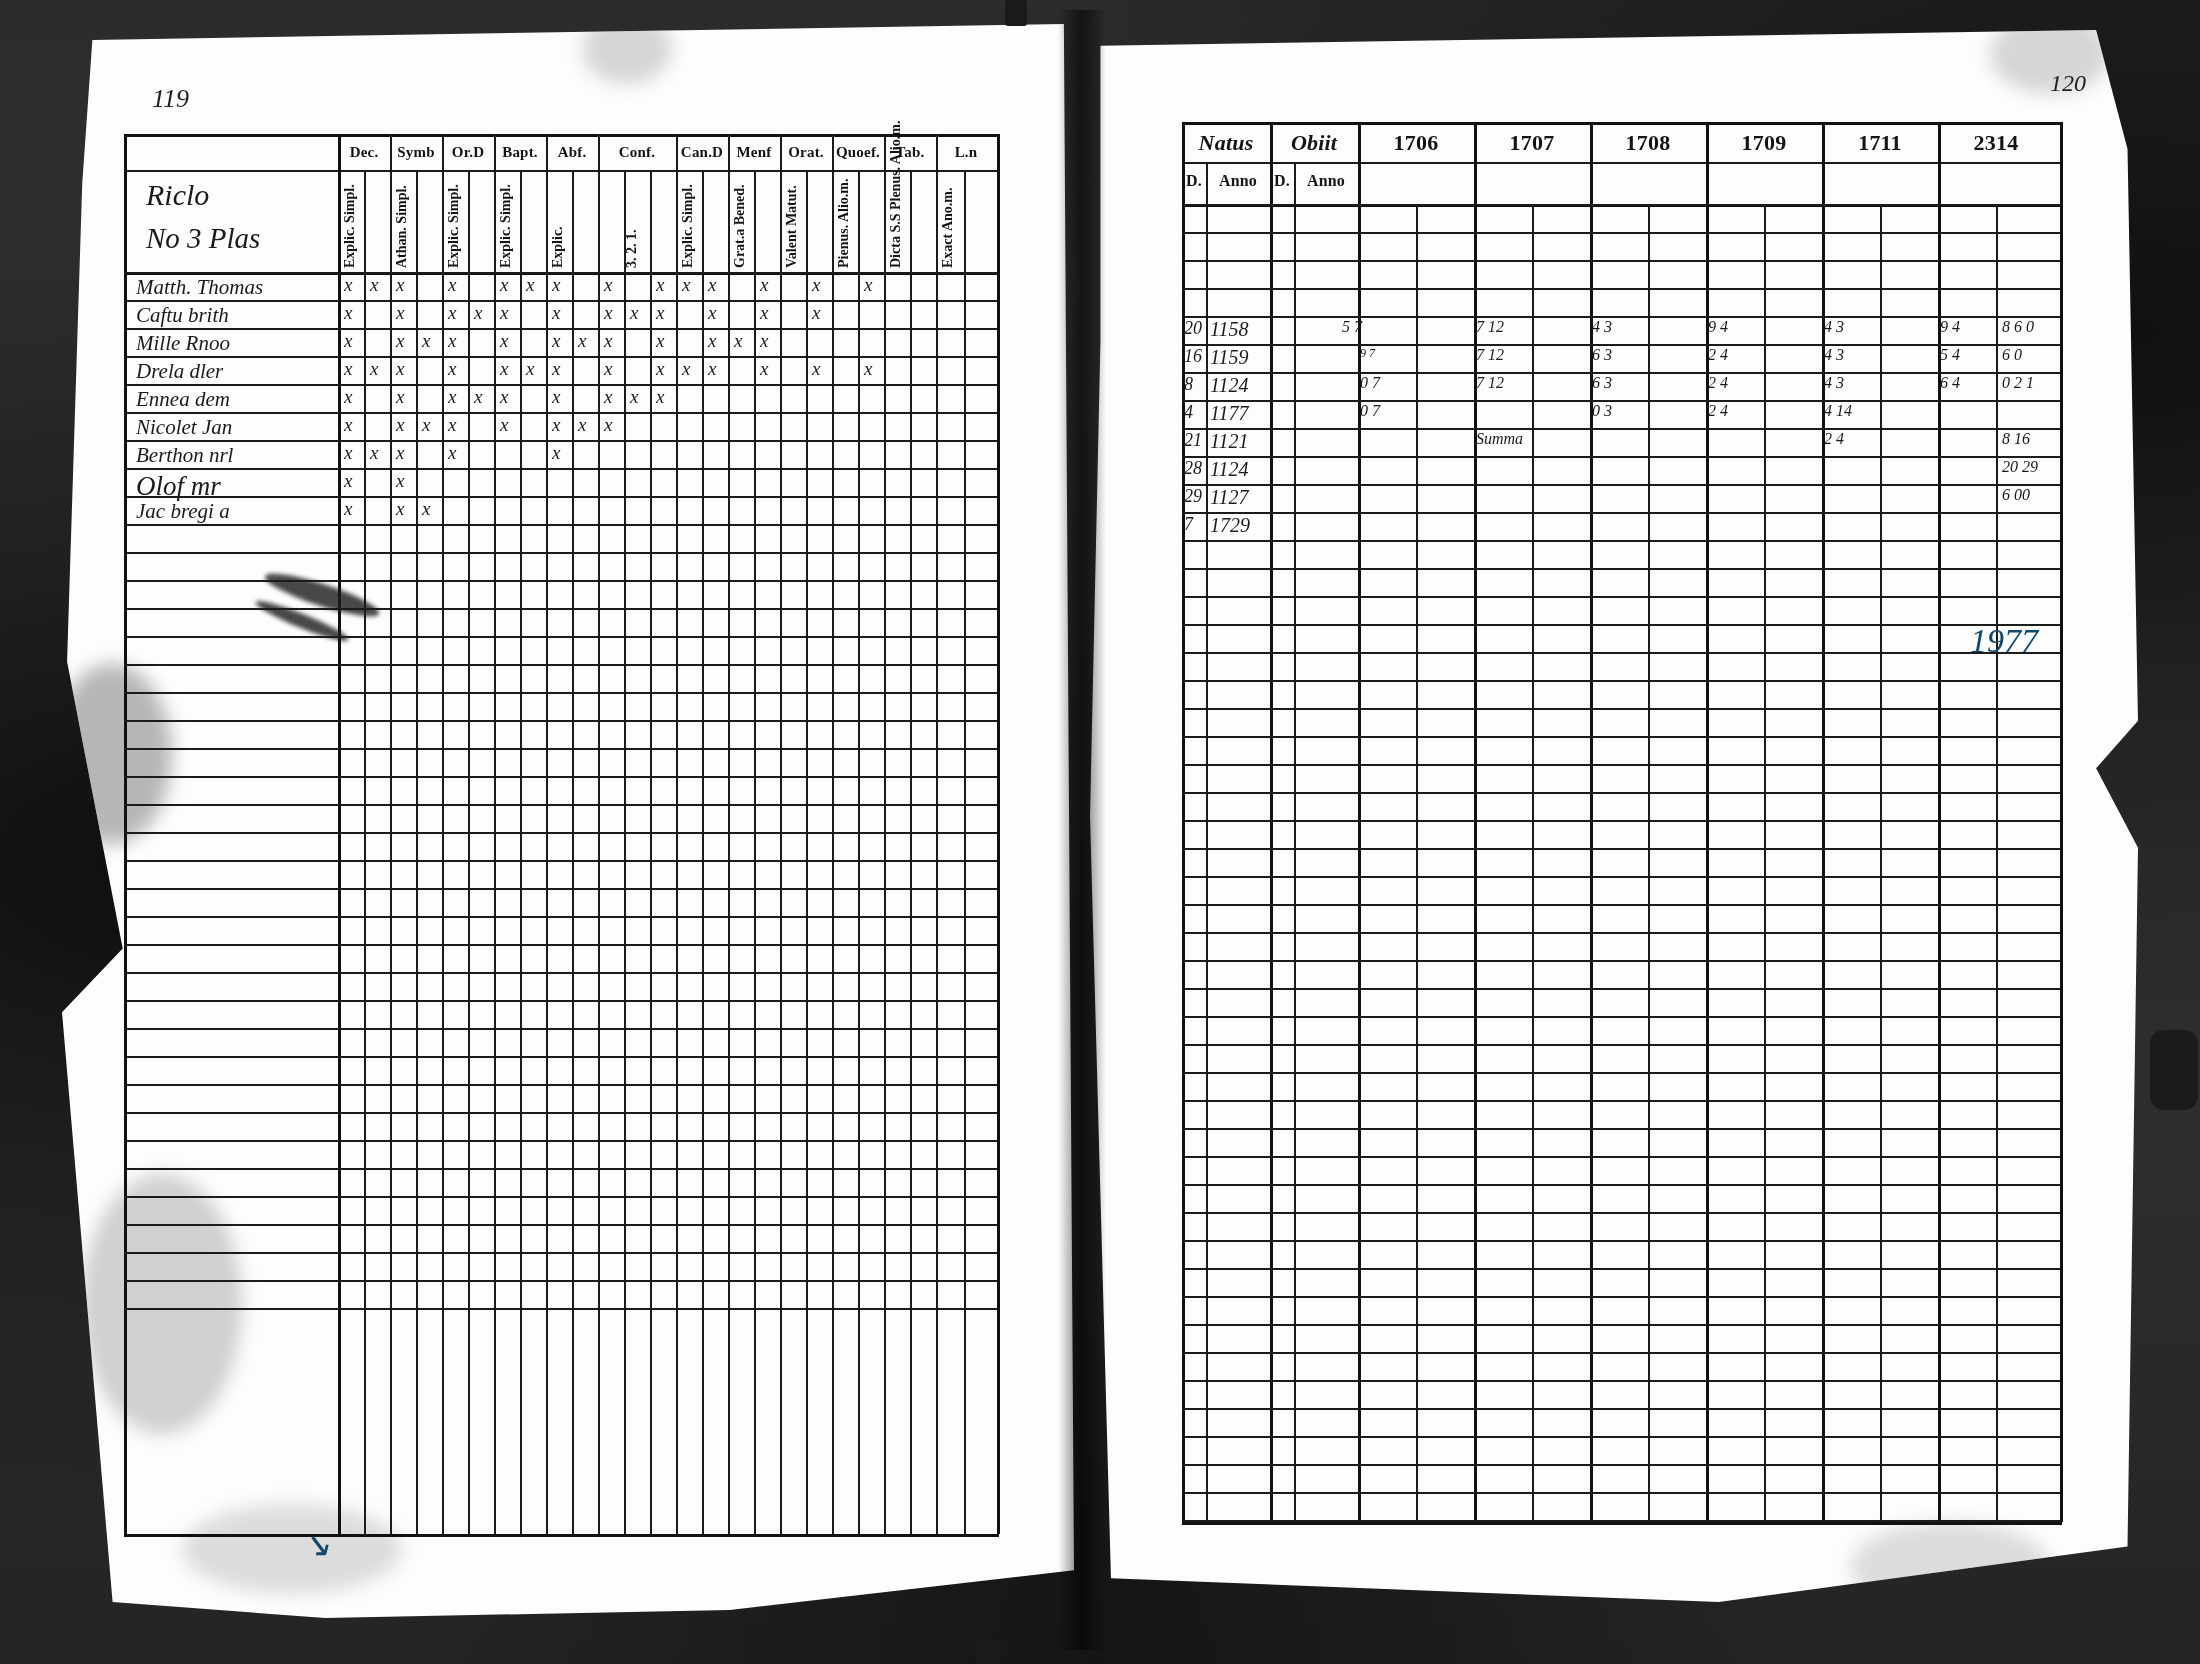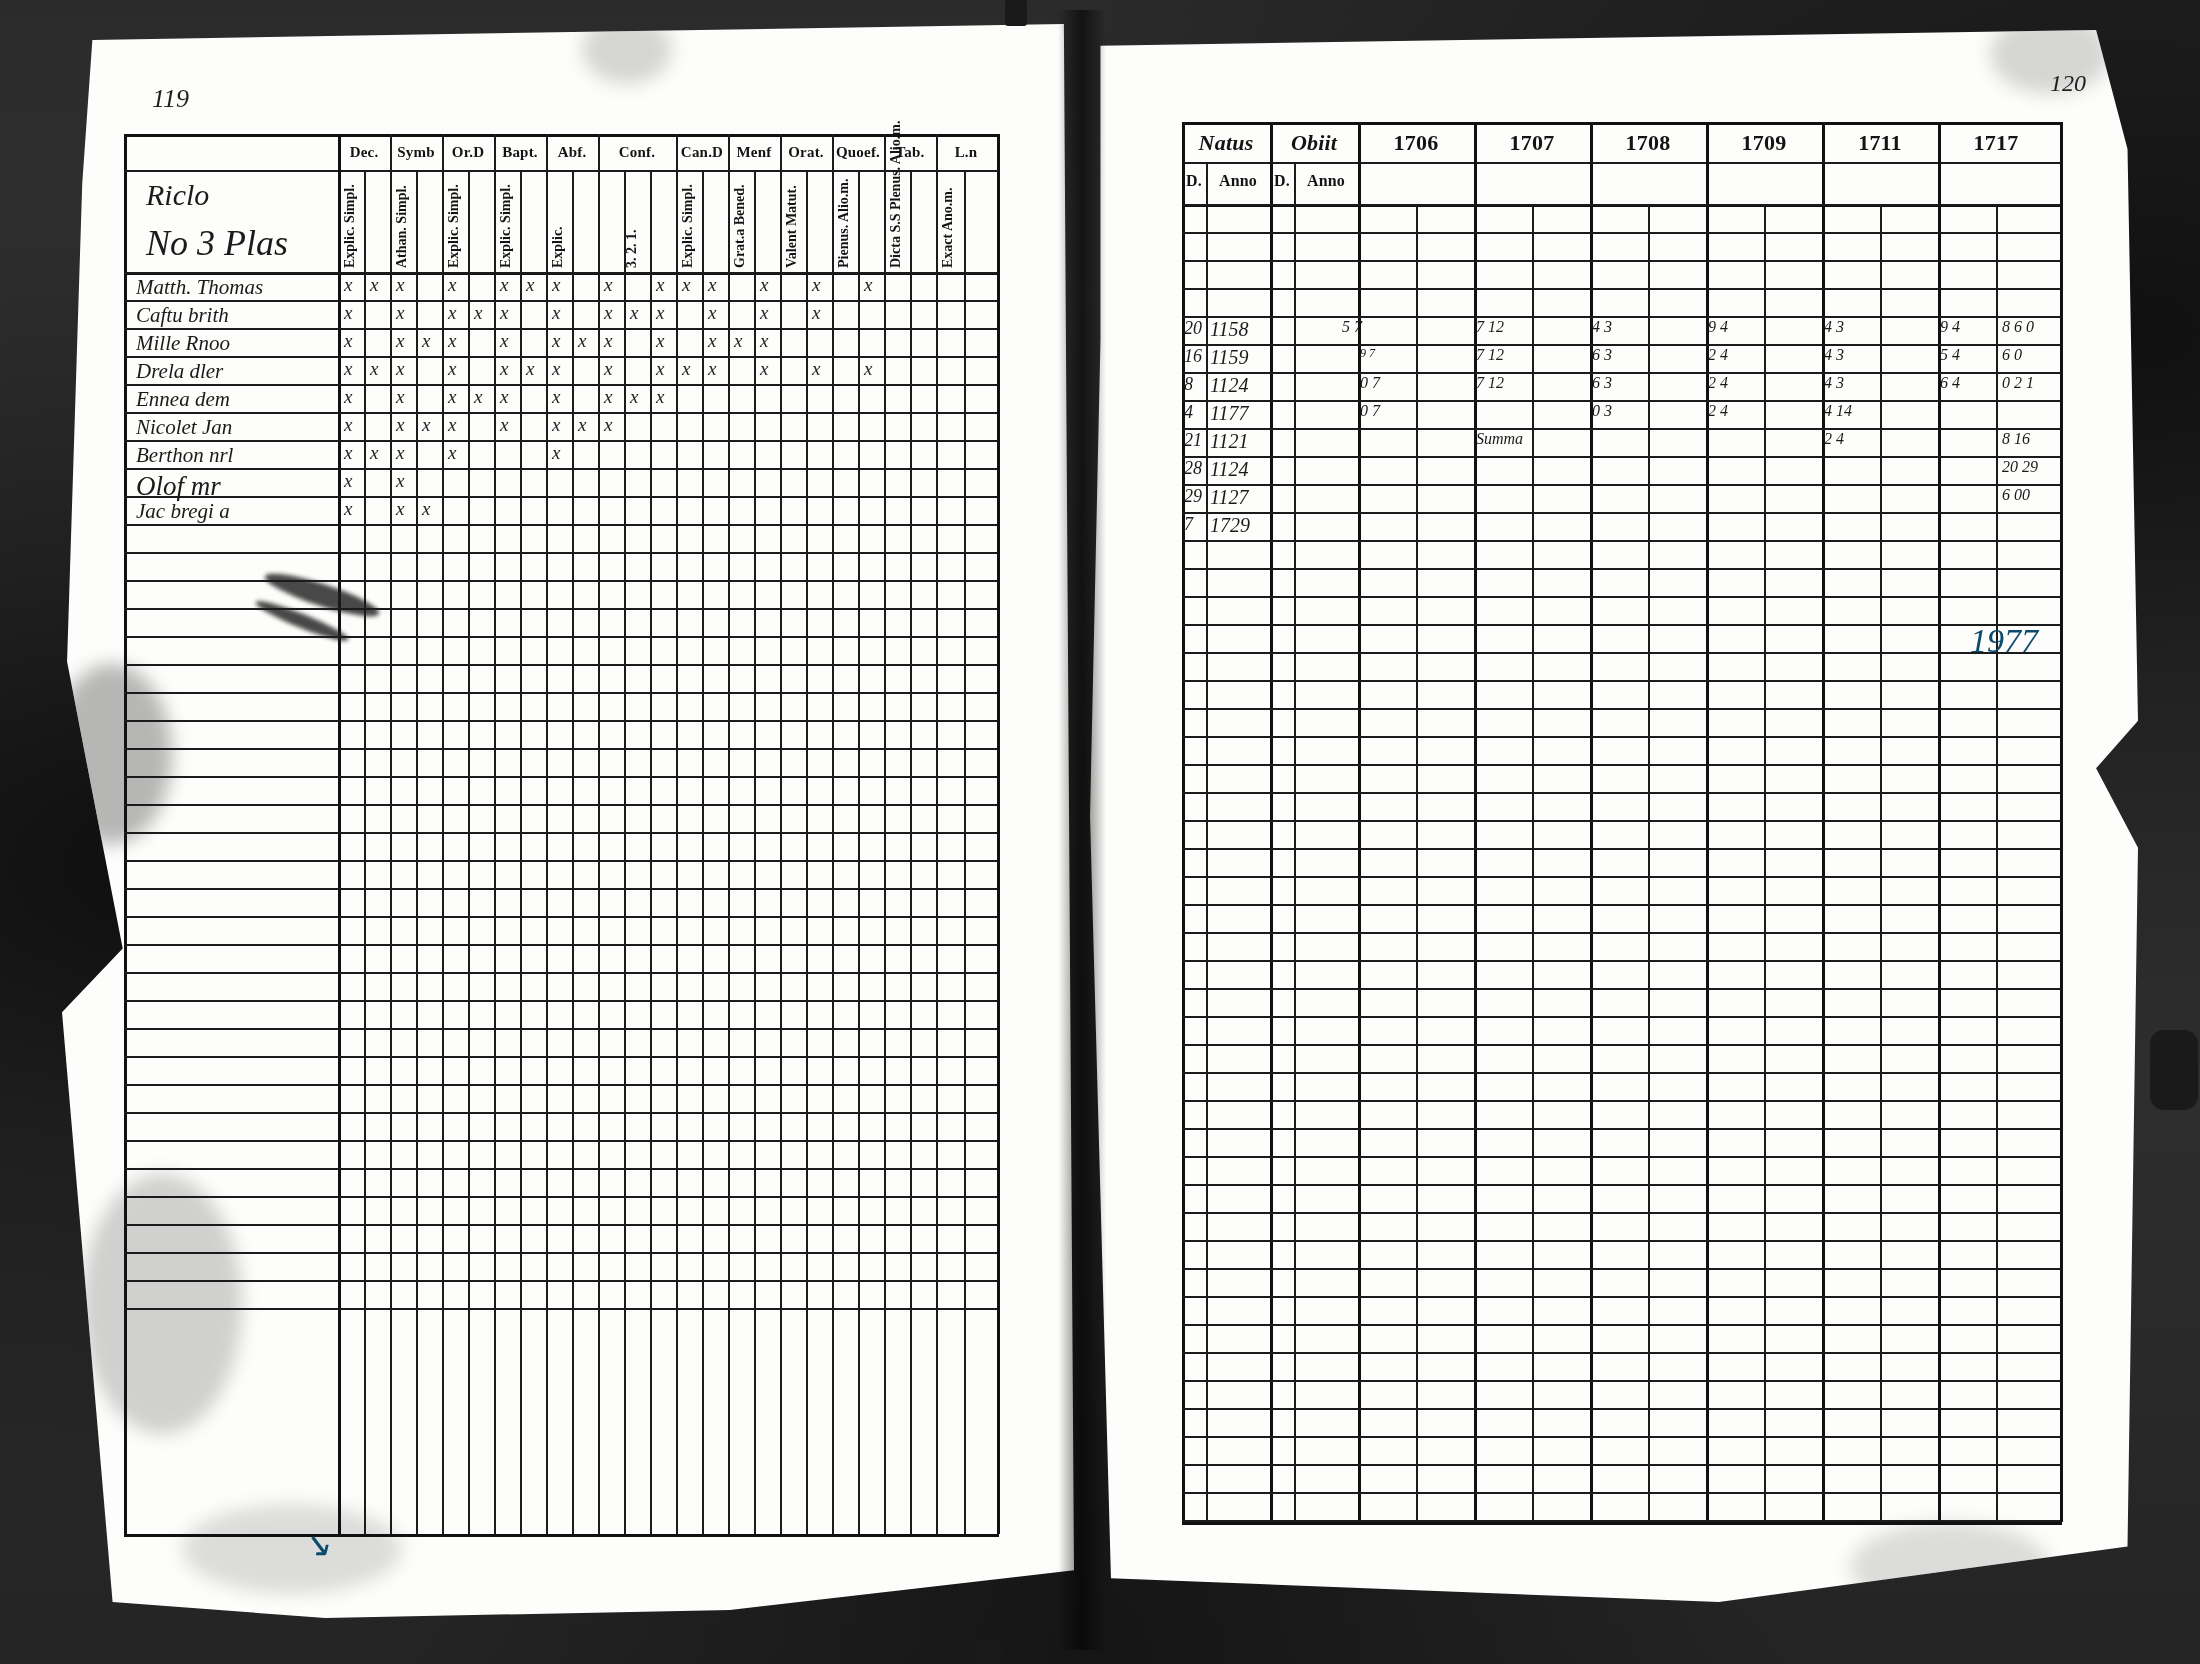--- a/index.html
+++ b/index.html
@@ -140,21 +140,21 @@
       <div class="vhead" style="left:426px;top:44px;height:90px;">Explic.</div>
       <div class="vhead" style="left:500px;top:44px;height:90px;">3. 2. 1.</div>
       <div class="vhead" style="left:556px;top:44px;height:90px;">Explic. Simpl.</div>
       <div class="vhead" style="left:608px;top:44px;height:90px;">Grat.a Bened.</div>
       <div class="vhead" style="left:660px;top:44px;height:90px;">Valent Matut.</div>
       <div class="vhead" style="left:712px;top:44px;height:90px;">Pienus. Alio.m.</div>
       <div class="vhead" style="left:764px;top:44px;height:90px;">Dicta S.S Plenus. Alio.m.</div>
       <div class="vhead" style="left:816px;top:44px;height:90px;">Exact Ano.m.</div>
 
       <div class="hand" style="left:22px;top:44px;font-size:30px;">Riclo</div>
-      <div class="hand" style="left:22px;top:88px;font-size:36px;">No 3 Plas</div>
+      <div class="hand" style="left:22px;top:88px;font-size:29px;">No 3 Plas</div>
 
       <div id="left-rows">
           <div class="hline" style="left: 0px; top: 138px; width: 873px;"></div>
           <div class="hline" style="left: 0px; top: 166px; width: 873px;"></div>
           <div class="hline" style="left: 0px; top: 194px; width: 873px;"></div>
           <div class="hline" style="left: 0px; top: 222px; width: 873px;"></div>
           <div class="hline" style="left: 0px; top: 250px; width: 873px;"></div>
           <div class="hline" style="left: 0px; top: 278px; width: 873px;"></div>
           <div class="hline" style="left: 0px; top: 306px; width: 873px;"></div>
           <div class="hline" style="left: 0px; top: 334px; width: 873px;"></div>
@@ -352,21 +352,21 @@
       <div class="vline thick" style="left:756px;top:0;height:1400px;"></div>
       <div class="vline" style="left:814px;top:82px;height:1318px;"></div>
 
       <div class="colhead" style="left:0;top:8px;width:88px;font-size:22px;font-style:italic;">Natus</div>
       <div class="colhead" style="left:88px;top:8px;width:88px;font-size:22px;font-style:italic;">Obiit</div>
       <div class="colhead" style="left:176px;top:8px;width:116px;font-size:22px;">1706</div>
       <div class="colhead" style="left:292px;top:8px;width:116px;font-size:22px;">1707</div>
       <div class="colhead" style="left:408px;top:8px;width:116px;font-size:22px;">1708</div>
       <div class="colhead" style="left:524px;top:8px;width:116px;font-size:22px;">1709</div>
       <div class="colhead" style="left:640px;top:8px;width:116px;font-size:22px;">1711</div>
-      <div class="colhead" style="left:756px;top:8px;width:116px;font-size:22px;">1717</div>
+      <div class="colhead" style="left:756px;top:8px;width:116px;font-size:22px;">2314</div>
 
       <div class="colhead" style="left:0;top:50px;width:24px;font-size:16px;">D.</div>
       <div class="colhead" style="left:24px;top:50px;width:64px;font-size:16px;">Anno</div>
       <div class="colhead" style="left:88px;top:50px;width:24px;font-size:16px;">D.</div>
       <div class="colhead" style="left:112px;top:50px;width:64px;font-size:16px;">Anno</div>
 
       <div id="right-rows">
           <div class="hline" style="left: 0px; top: 82px; width: 878px;"></div>
           <div class="hline" style="left: 0px; top: 110px; width: 878px;"></div>
           <div class="hline" style="left: 0px; top: 138px; width: 878px;"></div>

